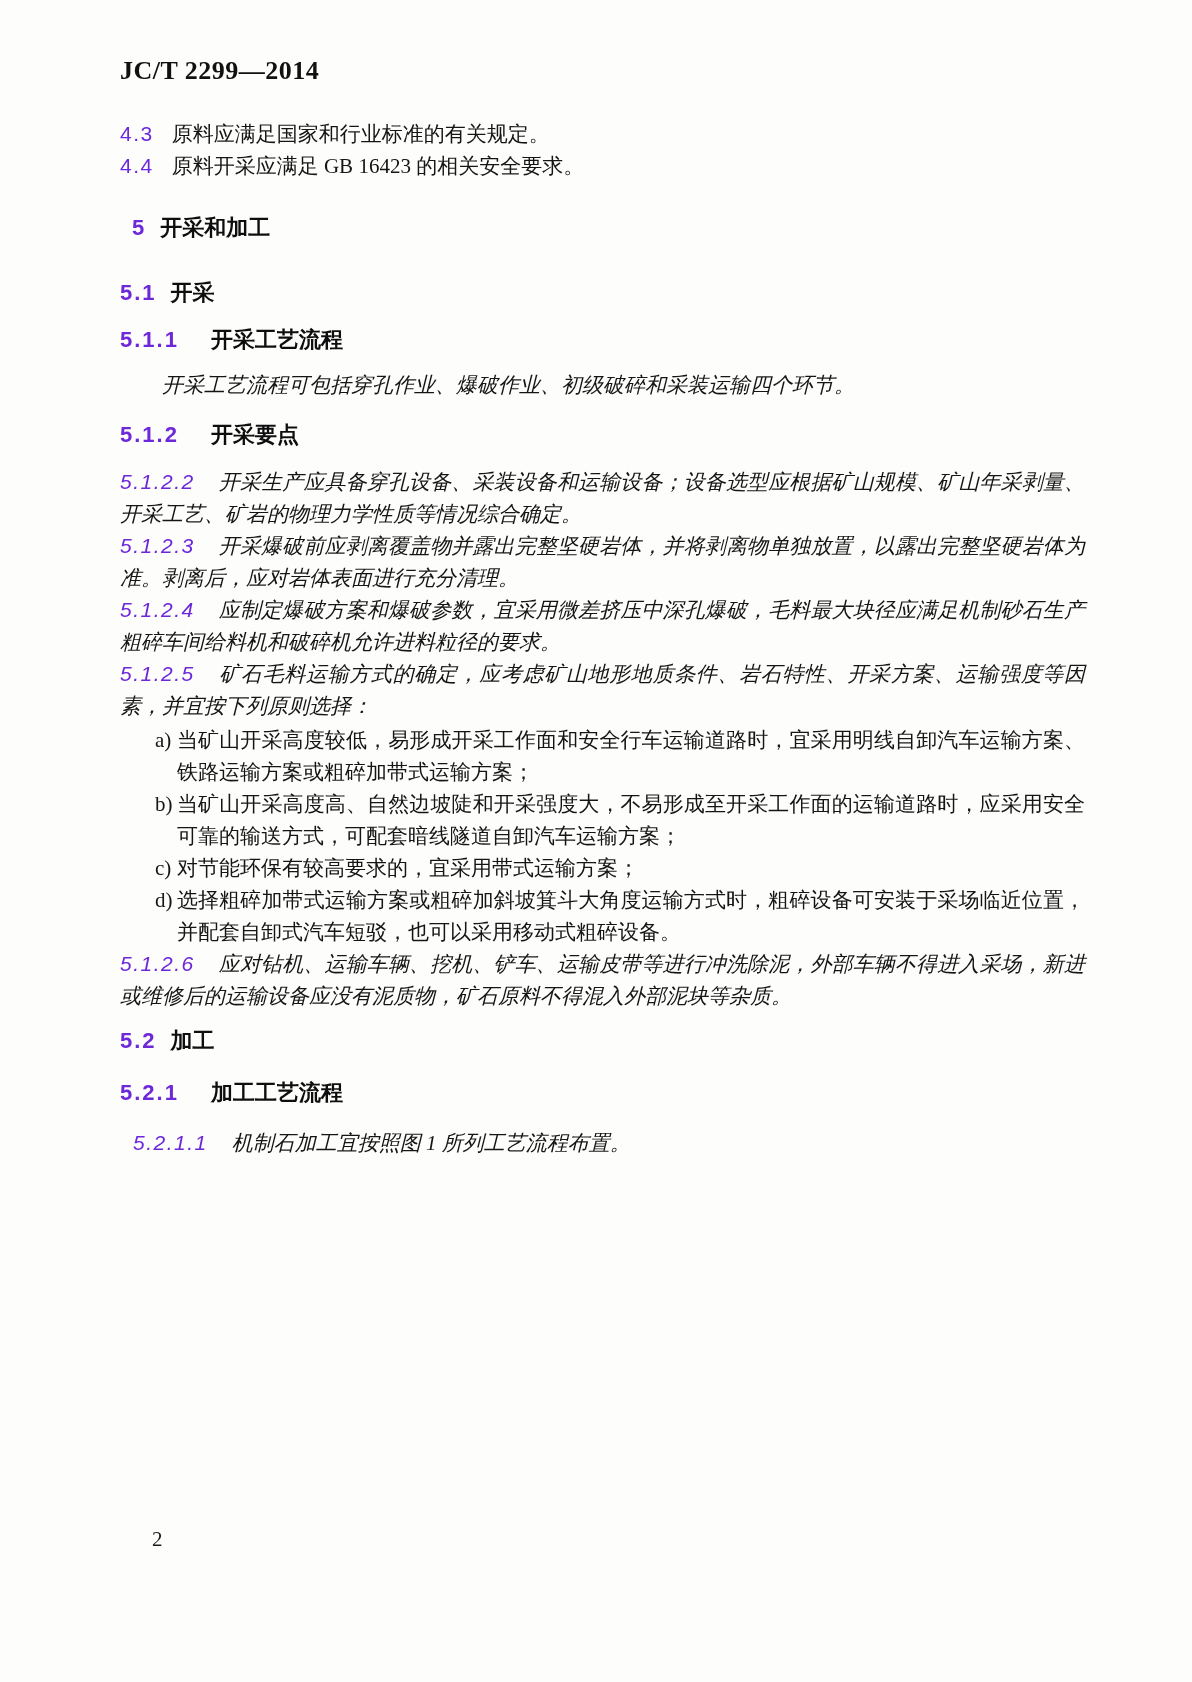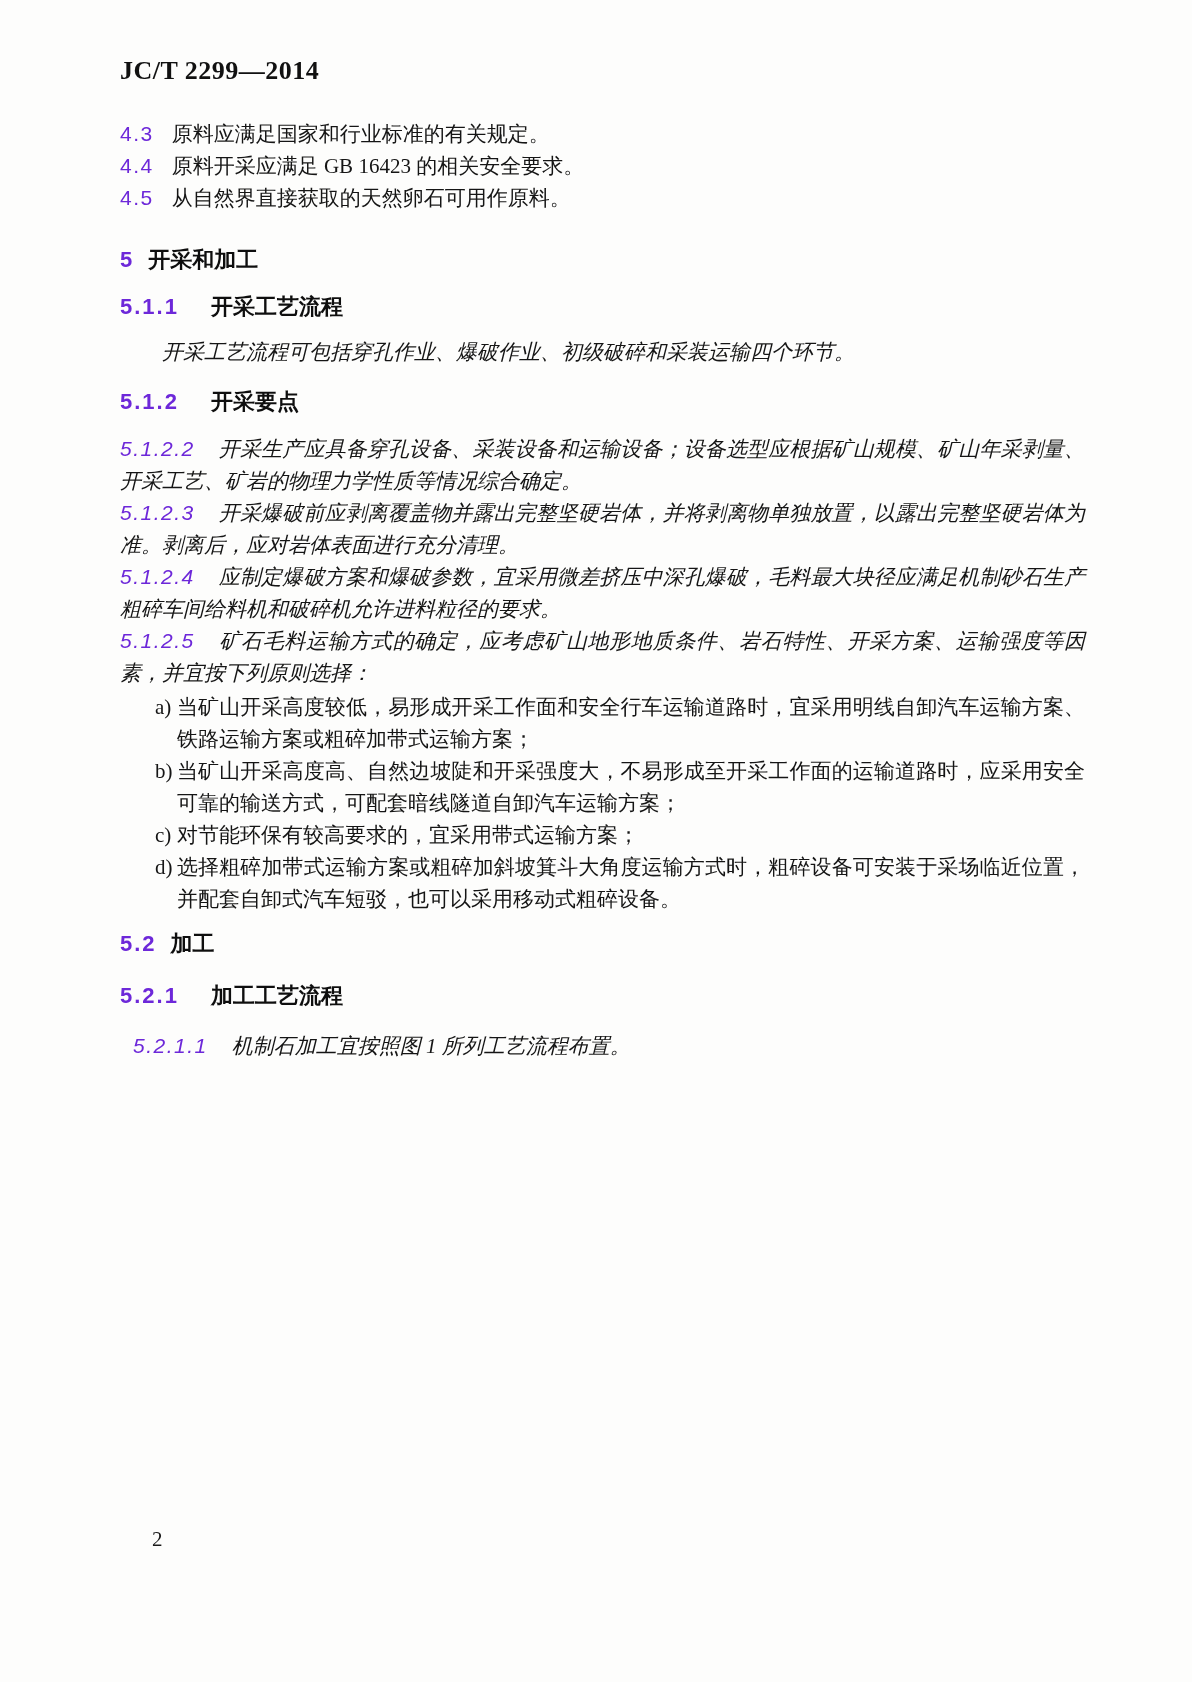--- a/index.html
+++ b/index.html
@@ -40,21 +40,21 @@
   }
   .c4-item .num { margin-right: 18px; }
   
   h2.h-sec, h3.h-sub, h4.h-sub2 {
     font-family: "Liberation Sans", "DejaVu Sans", sans-serif;
     font-weight: 700;
     color: #0e0e0e;
     font-size: 22px;
     line-height: 34px;
   }
-  h2.h-sec { margin: 29px 0 0 0; }
+  h2.h-sec { margin: 29px 0 0 12px; }
   h3.h-51 { margin: 31px 0 0 0; }
   h4.h-511 { margin: 13px 0 0 0; }
   h4.h-512 { margin: 17px 0 0 0; }
   h3.h-52 { margin: 12px 0 0 0; }
   h4.h-521 { margin: 18px 0 0 0; }
   h2.h-sec .num, h3.h-sub .num, h4.h-sub2 .num {
     font-weight: 700;
     letter-spacing: 2px;
   }
   h2.h-sec .num { margin-right: 14px; }
@@ -108,25 +108,25 @@
 </head>
 <body>
 
 <div class="page">
 
   <div class="doc-header">JC/T 2299—2014</div>
 
   <section>
     <p class="c4-item"><span class="num">4.3</span><span class="txt">原料应满足国家和行业标准的有关规定。</span></p>
     <p class="c4-item"><span class="num">4.4</span><span class="txt">原料开采应满足 GB 16423 的相关安全要求。</span></p>
-    <p class="c4-item"><span class="num">4.5</span><span class="txt">从自然界直接获取的天然卵石可用作原料。</span></p>
   </section>
 
   <h2 class="h-sec"><span class="num">5</span><span>开采和加工</span></h2>
 
+  <h3 class="h-sub h-51"><span class="num">5.1</span><span>开采</span></h3>
 
   <h4 class="h-sub2 h-511"><span class="num">5.1.1</span><span>开采工艺流程</span></h4>
 
   <p class="para para-intro">开采工艺流程可包括穿孔作业、爆破作业、初级破碎和采装运输四个环节。</p>
 
   <h4 class="h-sub2 h-512"><span class="num">5.1.2</span><span>开采要点</span></h4>
 
   <section class="clauses">
     <p class="para clause"><span class="num">5.1.2.2</span><span class="txt">开采生产应具备穿孔设备、采装设备和运输设备；设备选型应根据矿山规模、矿山年采剥量、开采工艺、矿岩的物理力学性质等情况综合确定。</span></p>
     <p class="para clause"><span class="num">5.1.2.3</span><span class="txt">开采爆破前应剥离覆盖物并露出完整坚硬岩体，并将剥离物单独放置，以露出完整坚硬岩体为准。剥离后，应对岩体表面进行充分清理。</span></p>
@@ -134,20 +134,21 @@
     <p class="para clause"><span class="num">5.1.2.5</span><span class="txt">矿石毛料运输方式的确定，应考虑矿山地形地质条件、岩石特性、开采方案、运输强度等因素，并宜按下列原则选择：</span></p>
   </section>
 
   <section class="alpha-list">
     <div class="li"><span class="marker">a)</span><span>当矿山开采高度较低，易形成开采工作面和安全行车运输道路时，宜采用明线自卸汽车运输方案、铁路运输方案或粗碎加带式运输方案；</span></div>
     <div class="li"><span class="marker">b)</span><span>当矿山开采高度高、自然边坡陡和开采强度大，不易形成至开采工作面的运输道路时，应采用安全可靠的输送方式，可配套暗线隧道自卸汽车运输方案；</span></div>
     <div class="li"><span class="marker">c)</span><span>对节能环保有较高要求的，宜采用带式运输方案；</span></div>
     <div class="li"><span class="marker">d)</span><span>选择粗碎加带式运输方案或粗碎加斜坡箕斗大角度运输方式时，粗碎设备可安装于采场临近位置，并配套自卸式汽车短驳，也可以采用移动式粗碎设备。</span></div>
   </section>
 
+  <p class="para clause p-5126"><span class="num">5.1.2.6</span><span class="txt">应对钻机、运输车辆、挖机、铲车、运输皮带等进行冲洗除泥，外部车辆不得进入采场，新进或维修后的运输设备应没有泥质物，矿石原料不得混入外部泥块等杂质。</span></p>
 
   <h3 class="h-sub h-52"><span class="num">5.2</span><span>加工</span></h3>
 
   <h4 class="h-sub2 h-521"><span class="num">5.2.1</span><span>加工工艺流程</span></h4>
 
   <p class="para clause p-5211"><span class="num">5.2.1.1</span><span class="txt">机制石加工宜按照图 1 所列工艺流程布置。</span></p>
 
   <div class="footer-pagenum">2</div>
 
 </div>

